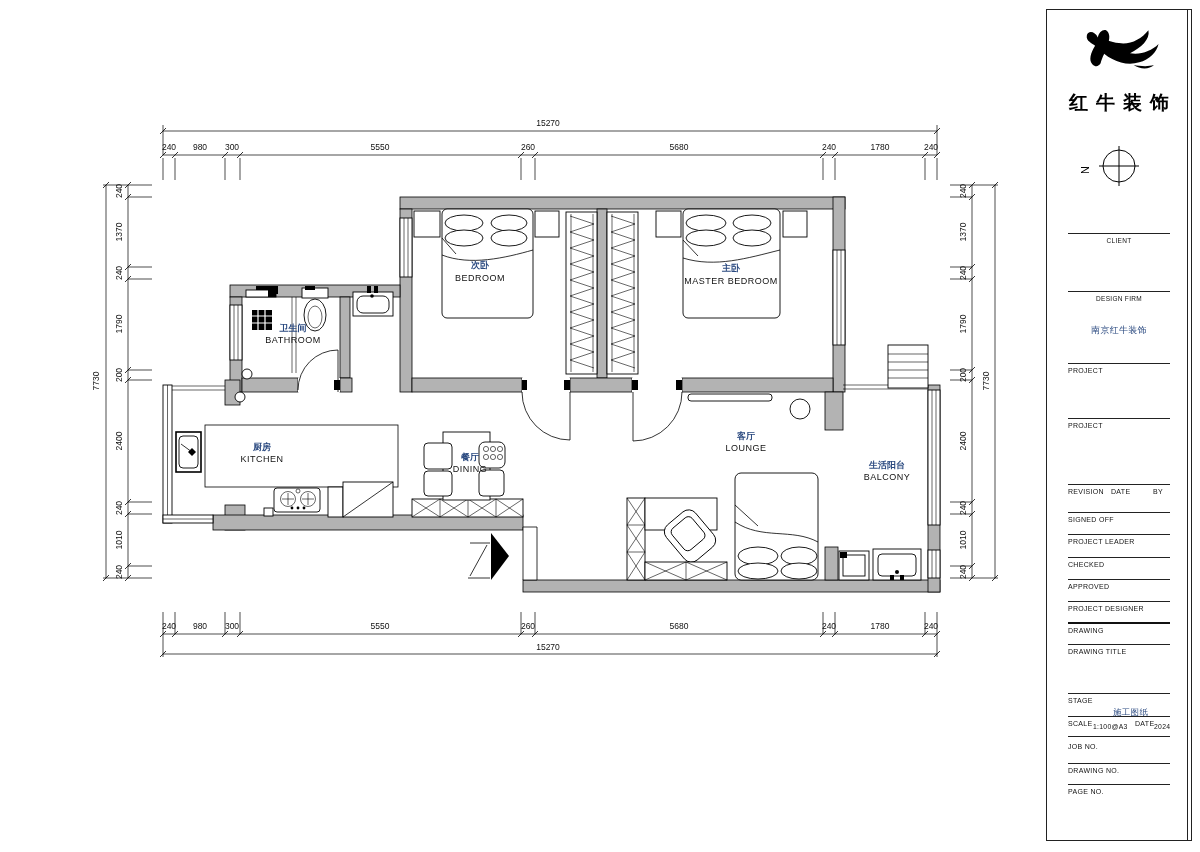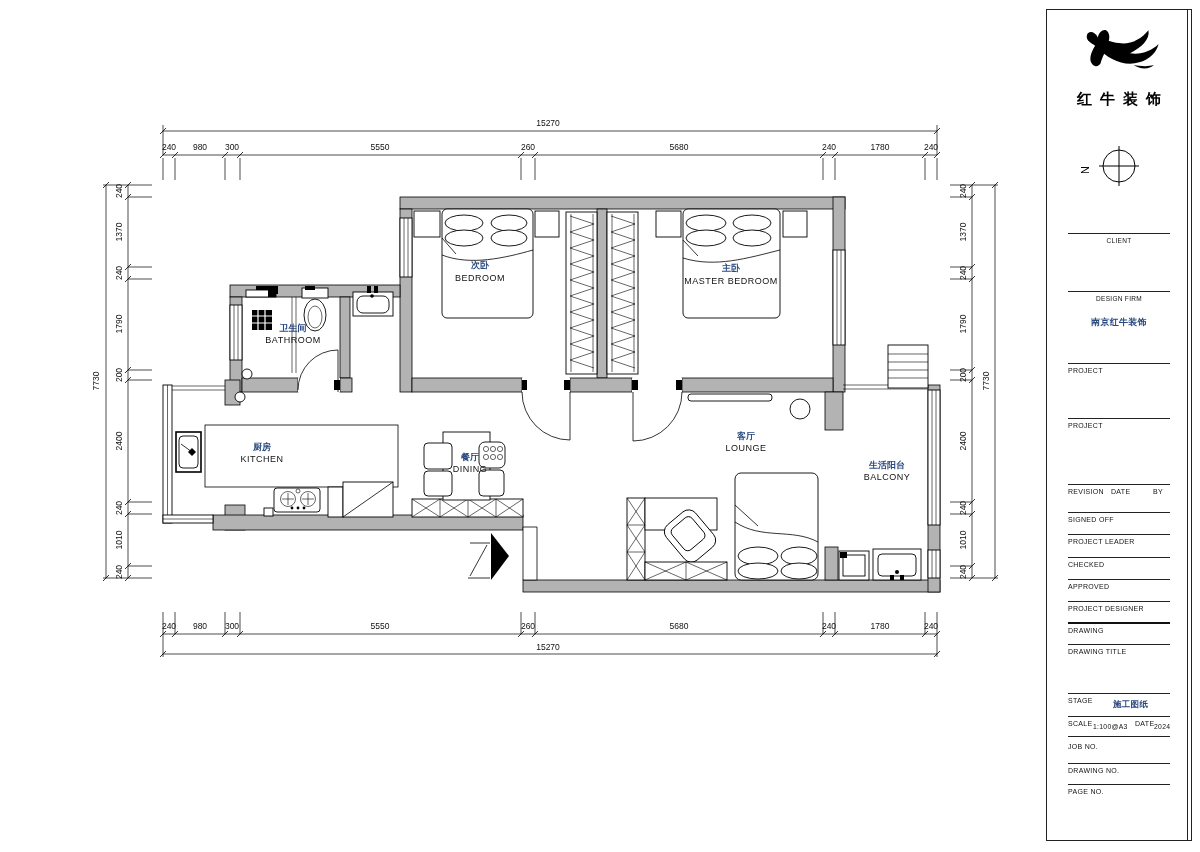--- a/index.html
+++ b/index.html
@@ -21,23 +21,23 @@
   .ren  { font-size:9px; fill:#111; text-anchor:middle; letter-spacing:0.5px; }
 
   
   .tb { position:absolute; left:1046px; top:9px; width:144px; height:830px;
         border:1px solid #222; background:#fff; }
   .tb-dbl { position:absolute; right:3px; top:0; bottom:0; border-left:1px solid #222; }
   .hline { position:absolute; left:21px; width:102px; border-top:1px solid #222; height:0; }
   .hline.thick { border-top:2px solid #111; }
   .tbl { position:absolute; font-size:7px; color:#111; letter-spacing:0.3px; white-space:nowrap; }
   .tbl.c { left:0; width:144px; text-align:center; }
-  .zh-navy { color:#2b4a80; font-weight:bold; }
+  .zh-navy { color:#2b4a80; font-weight:normal;margin-top:8px; }
   .logo-text { position:absolute; top:80px; left:0; width:144px; text-align:center;
-               font-size:15px; font-weight:bold; color:#000; letter-spacing:8px; text-indent:8px; }
+               font-size:19px; font-weight:bold; color:#000; letter-spacing:8px; text-indent:8px; }
 </style>
 </head>
 <body>
 
 <div id="page">
 
 <svg id="plan" width="1200" height="852" viewBox="0 0 1200 852">
 
   <g>
     <path class="dimln" d="M163,131 H937 M163,155 H937"></path>

